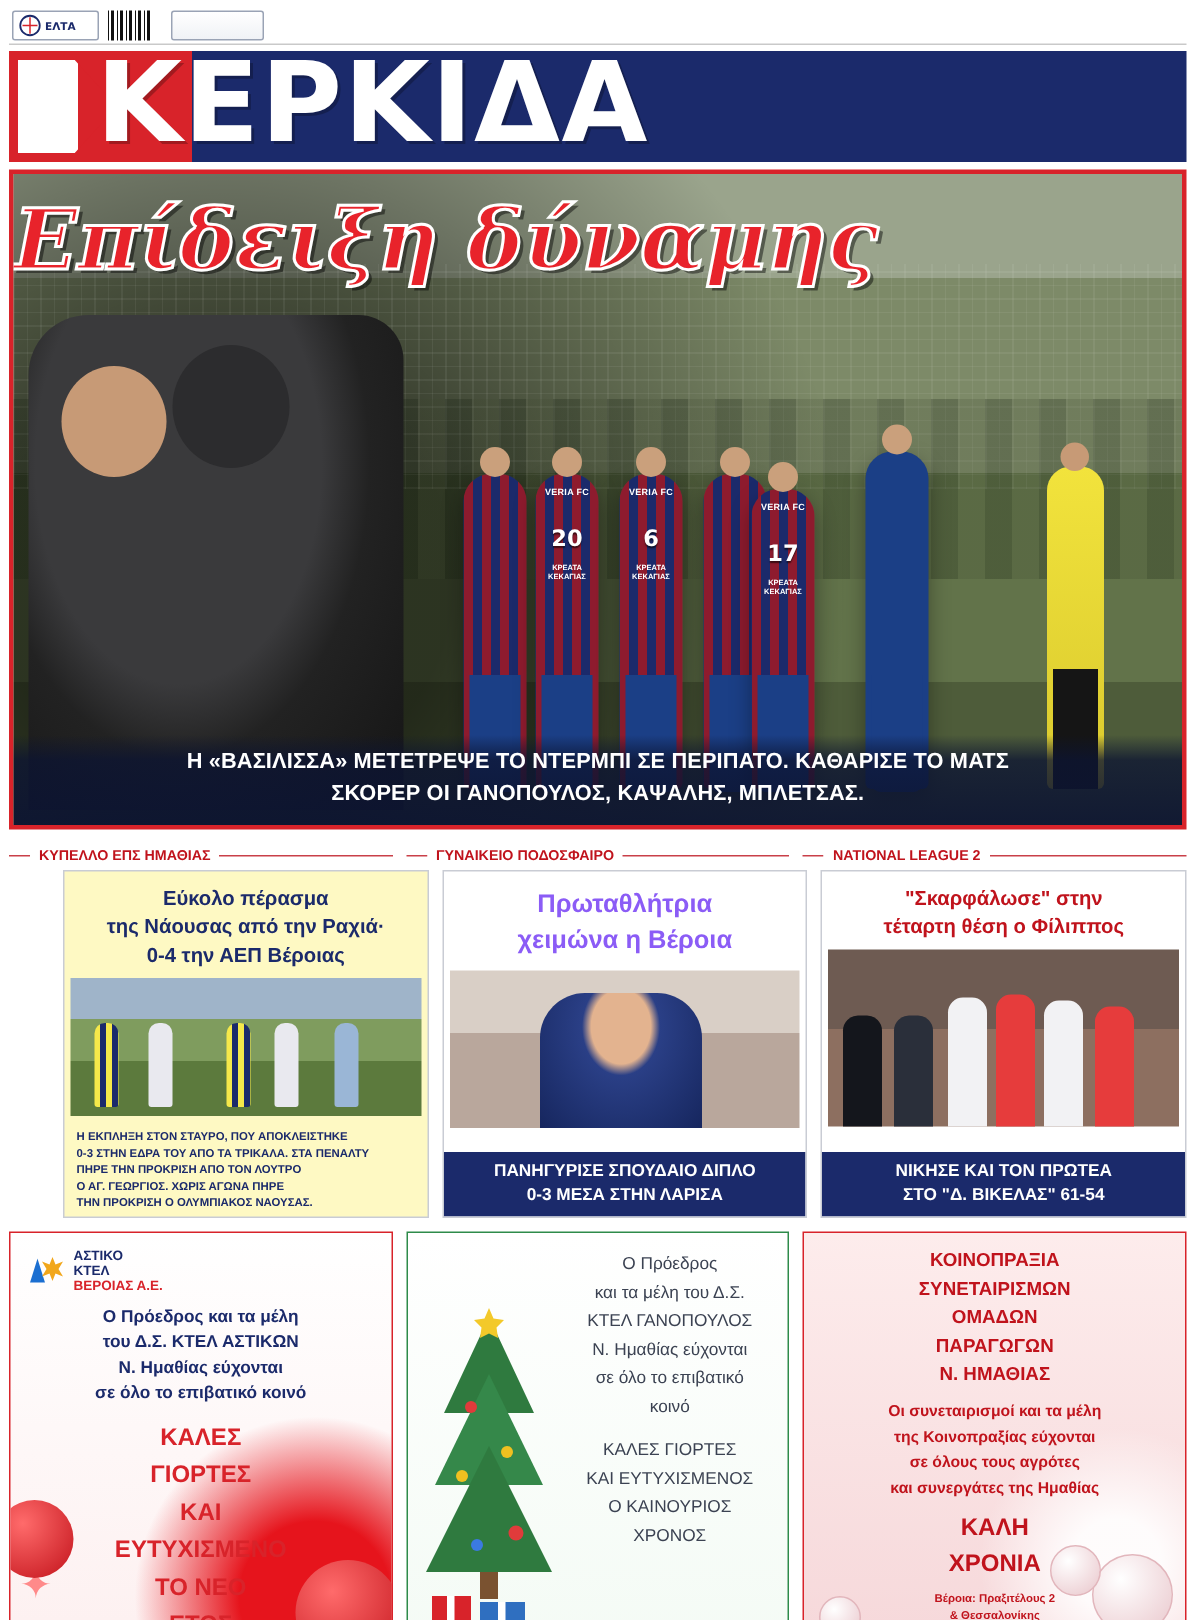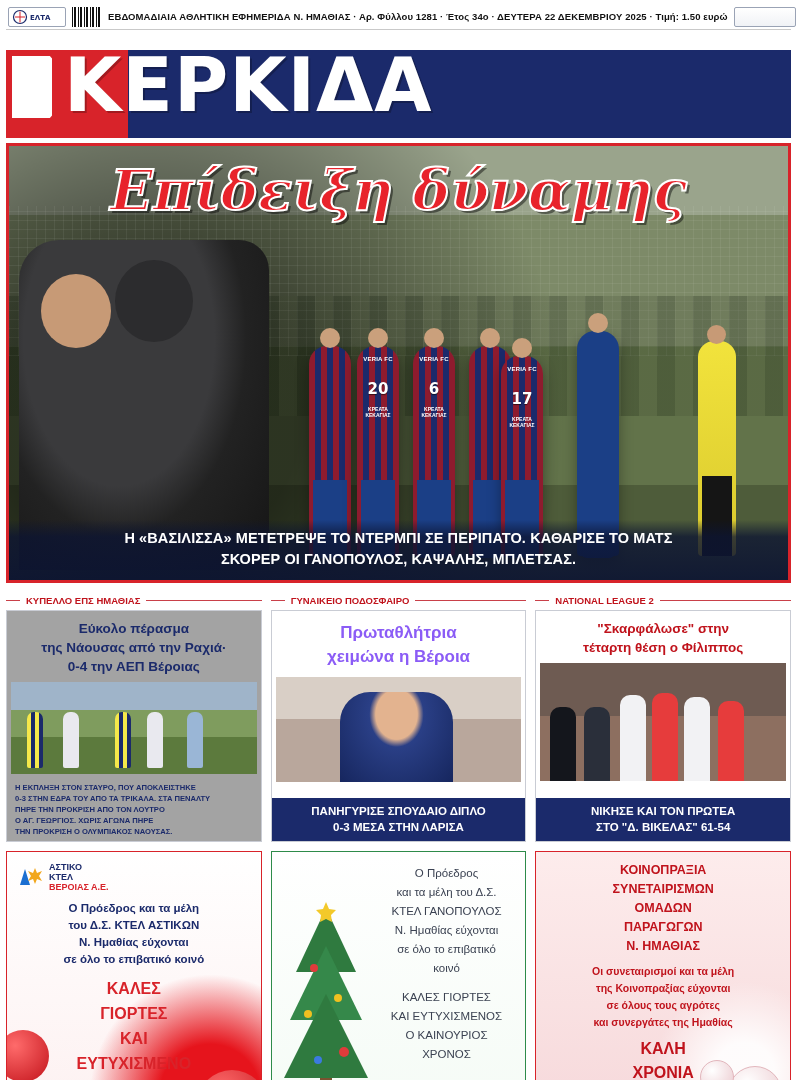--- a/index.html
+++ b/index.html
@@ -47,22 +47,22 @@
   .strip-right {
     width: 62px; height: 20px;
     border: 1px solid #9aa3b5; border-radius: 2px;
     margin-left: 6px; flex: 0 0 auto;
     background: linear-gradient(#fff,#f0f2f6);
   }
 
   
   .logoband {
     position: relative;
-    height: 88px;
-    margin-top: 20px;
+    height: 74px;
+    margin-top: 4px;
     background: #1b2a6b;
     overflow: hidden;
   }
   .logoband .redbar {
     position:absolute; left:0; top:0; width: 122px; height:100%;
     background: #d8232a;
   }
   .logoband .whitebox {
     position:absolute; left:6px; top:6px; width: 40px; height: 62px;
     background:#fff;
@@ -159,21 +159,20 @@
   .referee {
     position:absolute; right: 52px; bottom: 24px; width: 38px; height: 215px;
     background: linear-gradient(#f2e33c,#d9c92d);
     border-radius: 16px 16px 4px 4px;
   }
   .referee .legs { position:absolute; left:4px; right:4px; bottom:0; height:80px; background:#151515; }
   .referee .head { position:absolute; left:9px; top:-16px; width:19px;height:19px;border-radius:50%;background:#c79a76;}
 
   .hero-title {
     position:absolute; left: 0; right: 0; top: 14px;
-    text-align:center;
     font-family: "DejaVu Serif", serif;
     font-style: italic; font-weight: bold;
     font-size: 56px; line-height: 60px;
     color: #e8232b;
     -webkit-text-stroke: 2px #ffffff;
     text-shadow: 3px 3px 0 rgba(0,0,0,.45);
   }
   .hero-caption {
     position:absolute; left: 0; right:0; bottom: 0;
     padding: 8px 10px 10px;
@@ -202,21 +201,21 @@
   .kicker .rule.left { max-width: 14px; }
 
   .trio { display:flex; gap: 9px; margin-top: 3px; height: 232px; }
   .card {
     flex: 1 1 0;
     border: 1px solid #c9ccd4;
     position: relative;
     overflow:hidden;
     background:#fff;
   }
-  .card.c1 { background:#a3a3a3; }
+  .card.c1 { background:#fef9c3;margin-left:36px; }
   .card.c1 .head {
     text-align:center; padding: 8px 6px 4px;
     font-weight:bold; color:#1b2a6b; font-size: 13.5px; line-height: 19px;
   }
   .card.c1 .head .l2 { color:#1b2a6b; }
   .card.c1 .photo {
     height: 92px; margin: 2px 4px;
     background: linear-gradient(180deg,#9fb4c9 0 30%, #7f9c5e 30% 60%, #5c7a3d 60% 100%);
     position:relative;
   }
@@ -330,21 +329,20 @@
 
   <div class="topstrip">
     <div class="elta-logo">
       <svg width="52" height="16" viewBox="0 0 52 16" aria-hidden="true">
         <circle cx="9" cy="8" r="6.5" fill="none" stroke="#1b2a6b" stroke-width="1.2"></circle>
         <path d="M4 8h10M9 2.5v11" stroke="#d8232a" stroke-width="1"></path>
         <text x="19" y="11" font-family="DejaVu Sans" font-size="7" fill="#1b2a6b" font-weight="bold">ΕΛΤΑ</text>
       </svg>
     </div>
     <div class="barcode"></div>
-    <div class="strip-text">ΕΒΔΟΜΑΔΙΑΙΑ ΑΘΛΗΤΙΚΗ ΕΦΗΜΕΡΙΔΑ Ν. ΗΜΑΘΙΑΣ  ·  Αρ. Φύλλου 1281  ·  Έτος 34ο  ·  ΔΕΥΤΕΡΑ 22 ΔΕΚΕΜΒΡΙΟΥ 2025  ·  Τιμή: 1.50 ευρώ</div>
     <div class="strip-right"></div>
   </div>
 
   <div class="logoband">
     <div class="redbar"></div>
     <div class="whitebox"></div>
     <div class="kappa"></div>
     <div class="title">ΚΕΡΚΙΔΑ</div>
   </div>
 

